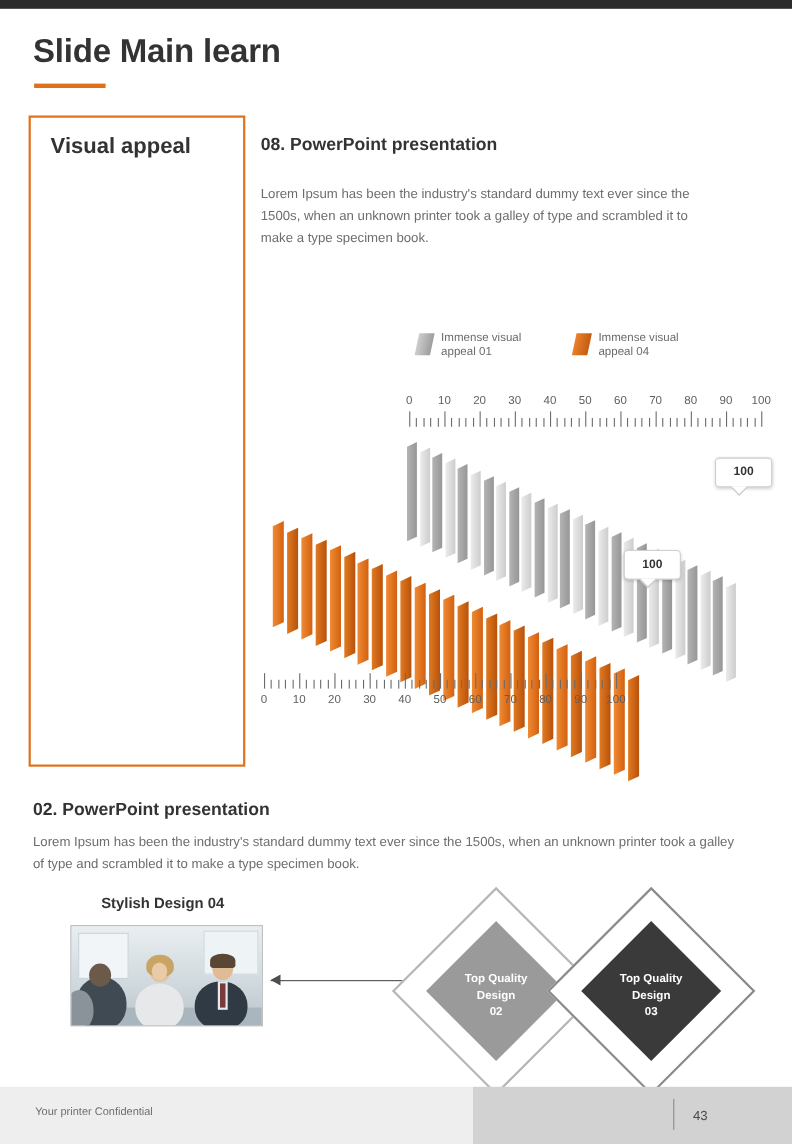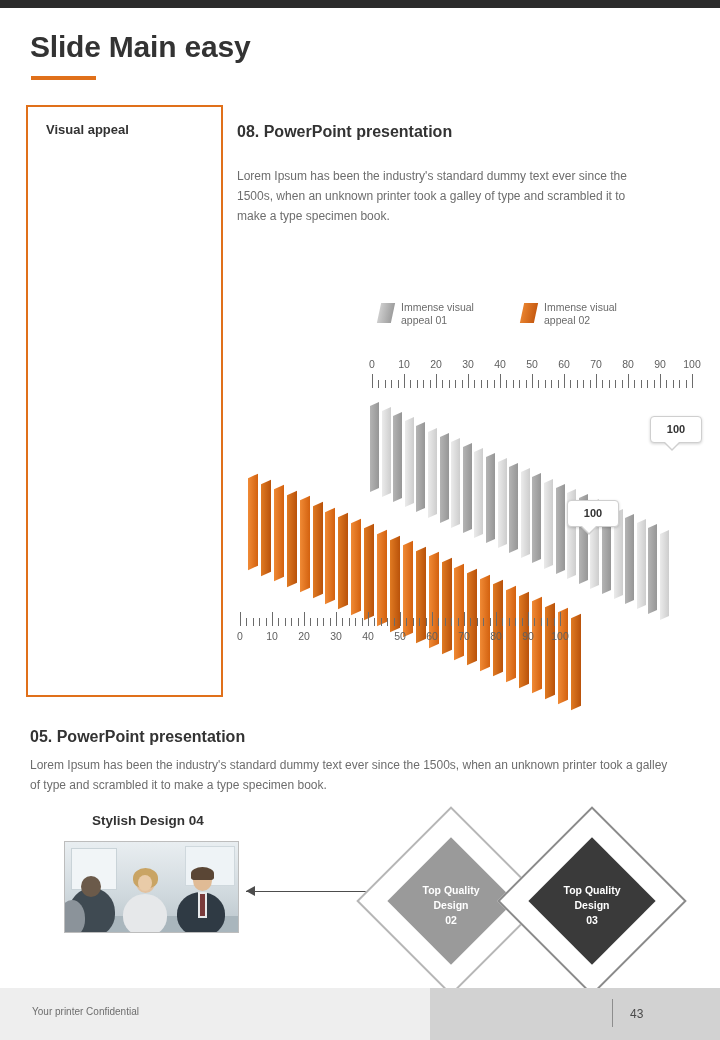--- a/index.html
+++ b/index.html
@@ -31,21 +31,21 @@
   }
   
   .left-box {
     position: absolute; left: 26px; top: 105px;
     width: 197px; height: 592px;
     border: 2px solid #e0701a;
     background: #ffffff;
   }
   .left-box-title {
     position: absolute; left: 46px; top: 122px;
-    font-size: 13px; font-weight: bold; color: #333333;
+    font-size: 20px; font-weight: bold; color: #333333;
   }
   .left-box-body {
     position: absolute; left: 46px; top: 150px;
     width: 140px;
     font-size: 11.5px; line-height: 15px; color: #777777;
   }
   
   .sec1-title {
     position: absolute; left: 237px; top: 123px;
     font-size: 16px; font-weight: bold; color: #333333;
@@ -223,37 +223,37 @@
     font-size: 12px; color: #4a4a4a;
   }
 </style>
 </head>
 <body>
 
 <div id="page">
 
   <div class="topbar"></div>
 
-  <div class="slide-title">Slide Main easy</div>
+  <div class="slide-title">Slide Main learn</div>
   <div class="title-rule"></div>
 
   <div class="left-box"></div>
   <div class="left-box-title">Visual appeal</div>
 
   <div class="sec1-title">08. PowerPoint presentation</div>
   <div class="sec1-body">Lorem Ipsum has been the industry's standard dummy text ever since the 1500s, when an unknown printer took a galley of type and scrambled it to make a type specimen book.</div>
 
   <div class="legend">
     <div class="legend-item a">
       <span class="legend-swatch grey"></span>
       <span class="legend-label">Immense visual appeal 01</span>
     </div>
     <div class="legend-item b">
       <span class="legend-swatch orange"></span>
-      <span class="legend-label">Immense visual appeal 02</span>
+      <span class="legend-label">Immense visual appeal 04</span>
     </div>
   </div>
 
   <div class="ruler-top">
     <div class="ruler-nums" id="ruler-top-nums">
         <span class="ruler-num" style="left: 0%;">0</span>
         <span class="ruler-num" style="left: 10%;">10</span>
         <span class="ruler-num" style="left: 20%;">20</span>
         <span class="ruler-num" style="left: 30%;">30</span>
         <span class="ruler-num" style="left: 40%;">40</span>
@@ -439,21 +439,21 @@
         <span class="ruler-num" style="left: 40%;">40</span>
         <span class="ruler-num" style="left: 50%;">50</span>
         <span class="ruler-num" style="left: 60%;">60</span>
         <span class="ruler-num" style="left: 70%;">70</span>
         <span class="ruler-num" style="left: 80%;">80</span>
         <span class="ruler-num" style="left: 90%;">90</span>
         <span class="ruler-num" style="left: 100%;">100</span>
       </div>
   </div>
 
-  <div class="sec2-title">05. PowerPoint presentation</div>
+  <div class="sec2-title">02. PowerPoint presentation</div>
   <div class="sec2-body">Lorem Ipsum has been the industry's standard dummy text ever since the 1500s, when an unknown printer took a galley of type and scrambled it to make a type specimen book.</div>
 
   <div class="photo-title">Stylish Design 04</div>
   <div class="photo-frame">
     <div class="photo-inner">
       <div class="ph-bg"></div>
       <div class="ph-window"></div>
       <div class="ph-window2"></div>
       <div class="ph-table"></div>
 

